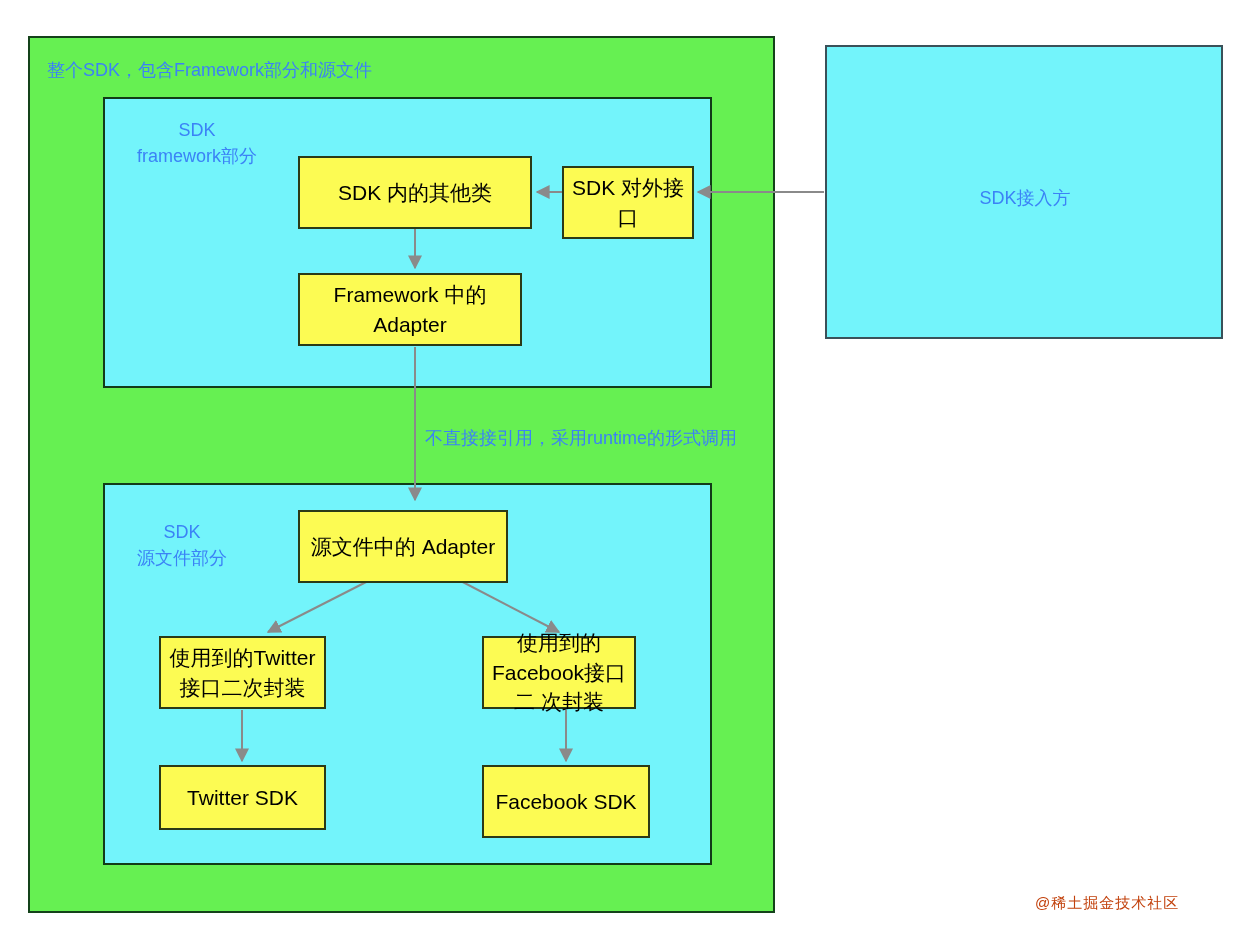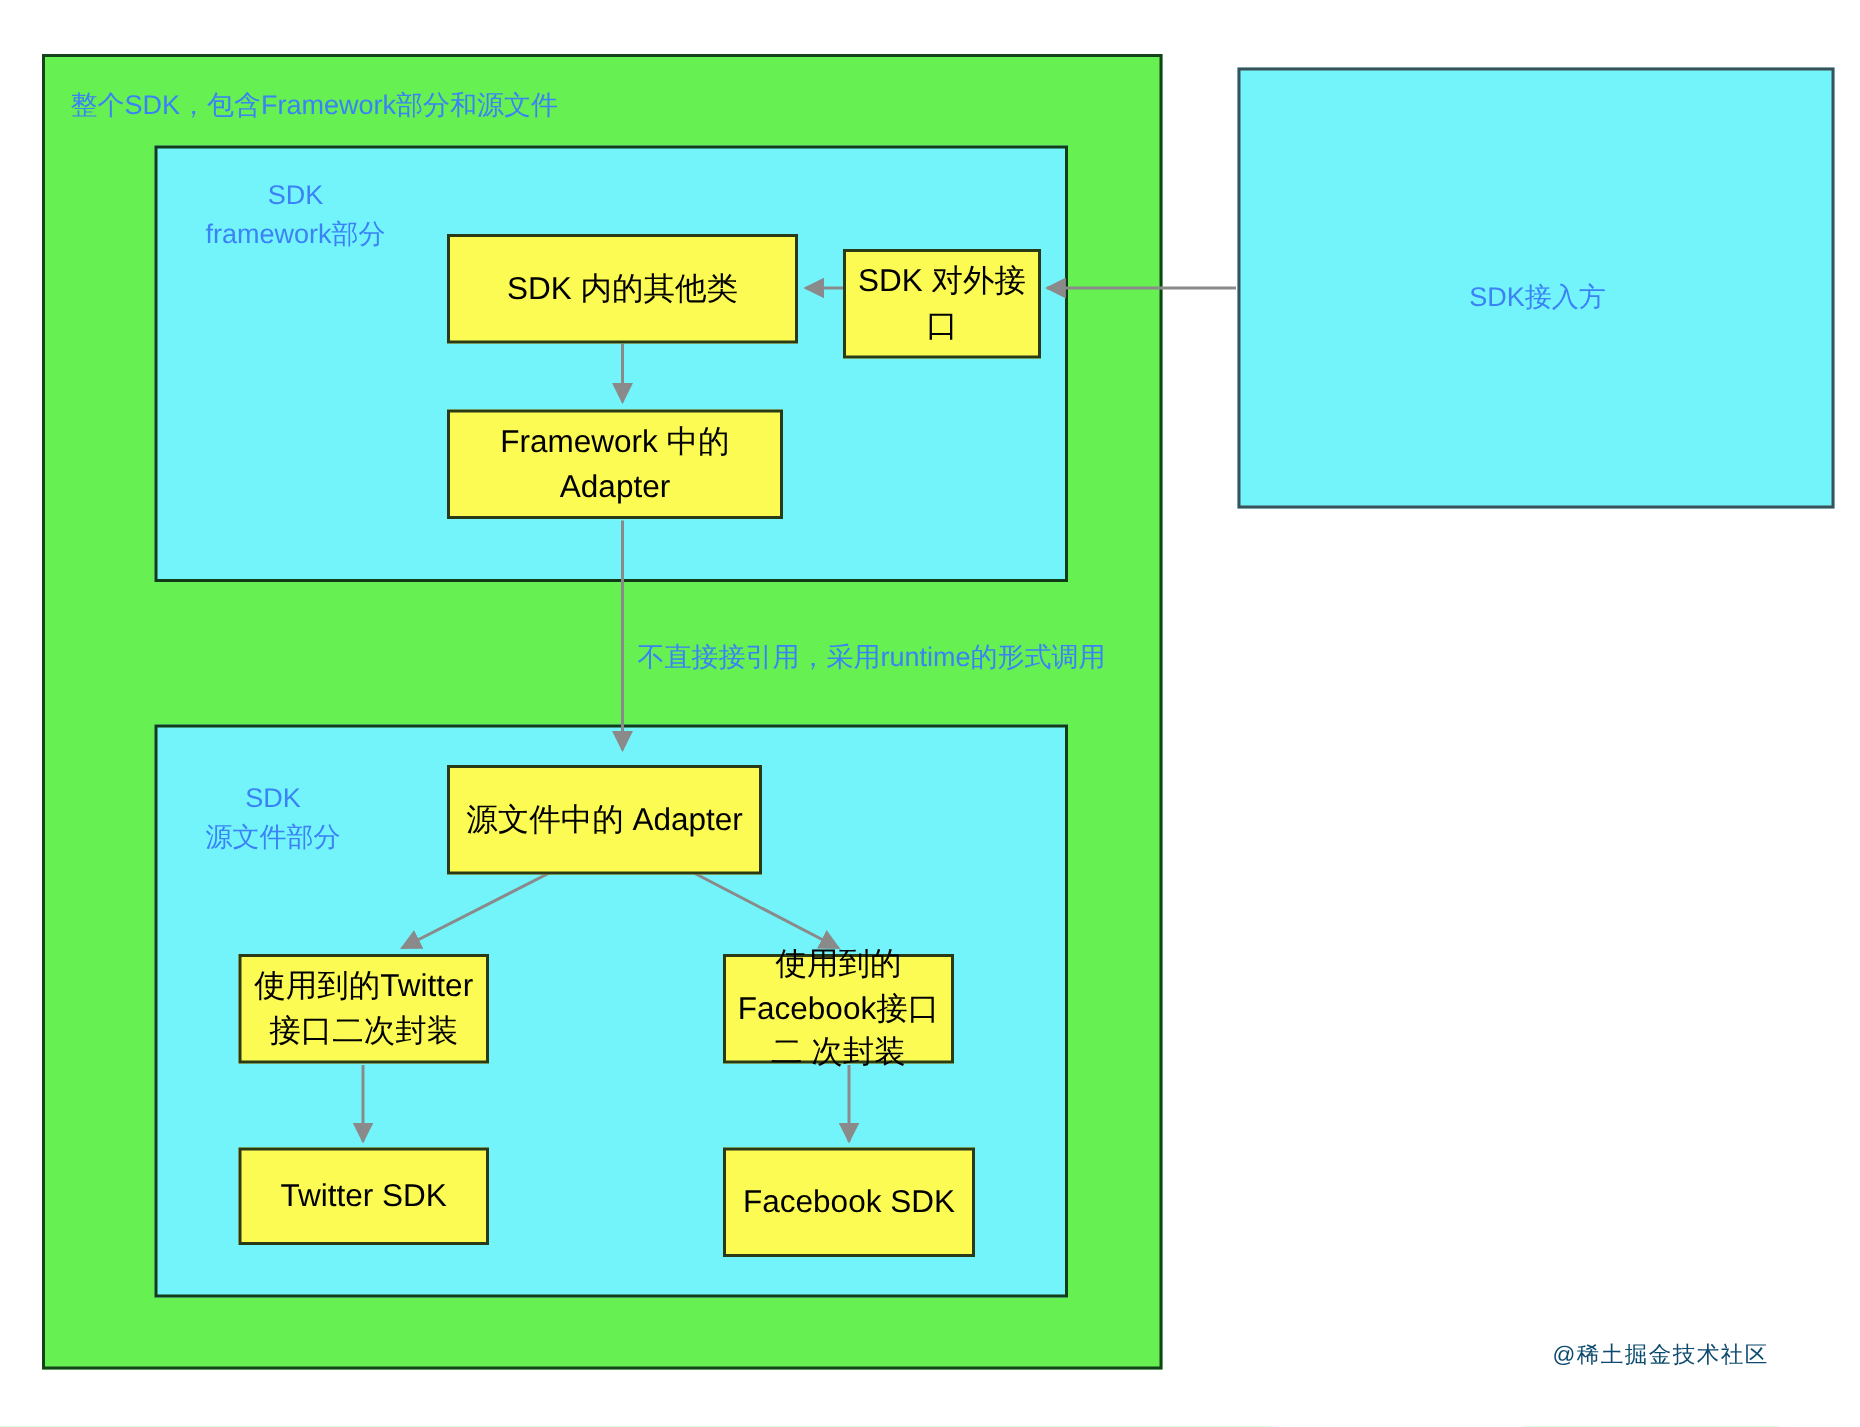--- a/index.html
+++ b/index.html
@@ -63,21 +63,21 @@
     white-space: pre-line;
     text-align: center;
   }
   .label-left {
     text-align: left;
   }
 
   
   .watermark {
     position: absolute;
-    color: #0c4a6e;
+    color: #c2410c;
     font-size: 15px;
     letter-spacing: 1px;
     white-space: nowrap;
   }
 
   
   #arrows {
     position: absolute;
     left: 0;
     top: 0;

